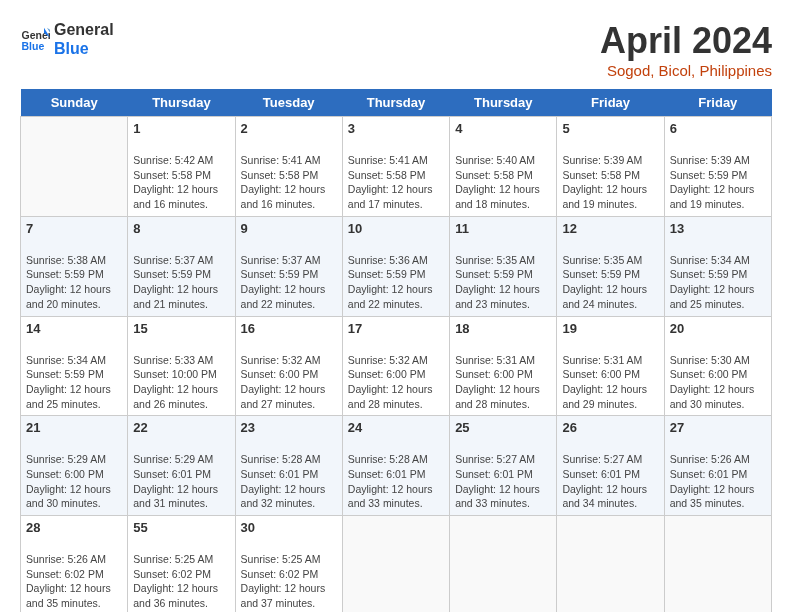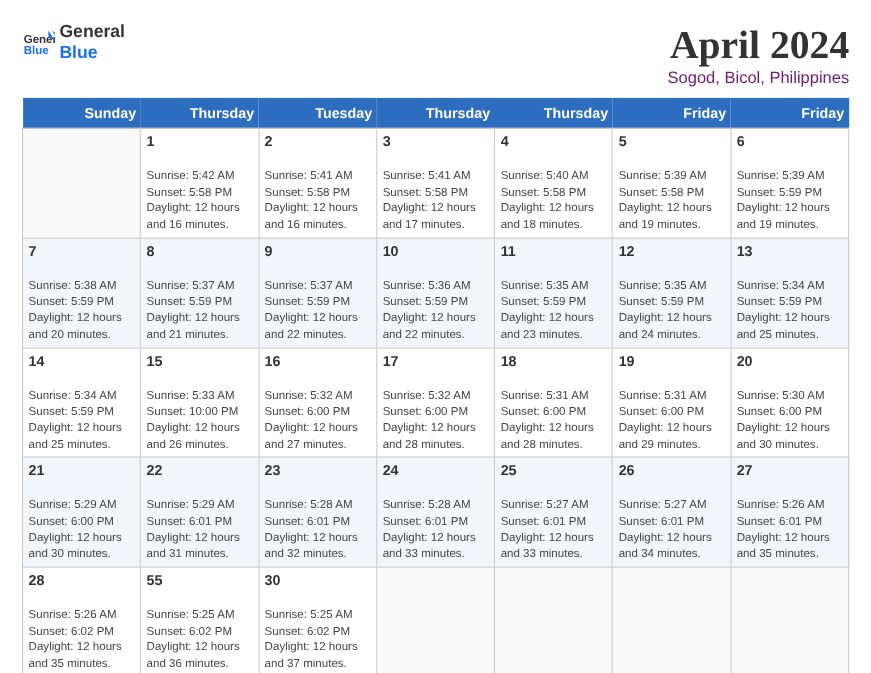--- a/index.html
+++ b/index.html
@@ -25,36 +25,35 @@
       width: 30px;
       height: 30px;
     }
     .title-area {
       text-align: right;
     }
     .month-title {
       font-size: 36px;
       font-weight: bold;
       color: #333;
-      font-family: Liberation Serif, serif;
     }
     .subtitle {
       font-size: 15px;
-      color: #701a75;
+      color: #c2410c;
     }
     table {
       width: 100%;
       border-collapse: collapse;
       font-size: 11px;
     }
     thead tr th {
       background-color: #2d6dbf;
       color: #fff;
       padding: 6px 4px;
-      text-align: right;
+      text-align: center;
       font-size: 13px;
       font-weight: bold;
     }
     tbody tr td {
       border: 1px solid #ccc;
       vertical-align: top;
       padding: 4px 5px;
       min-height: 70px;
       width: 14.28%;
     }

